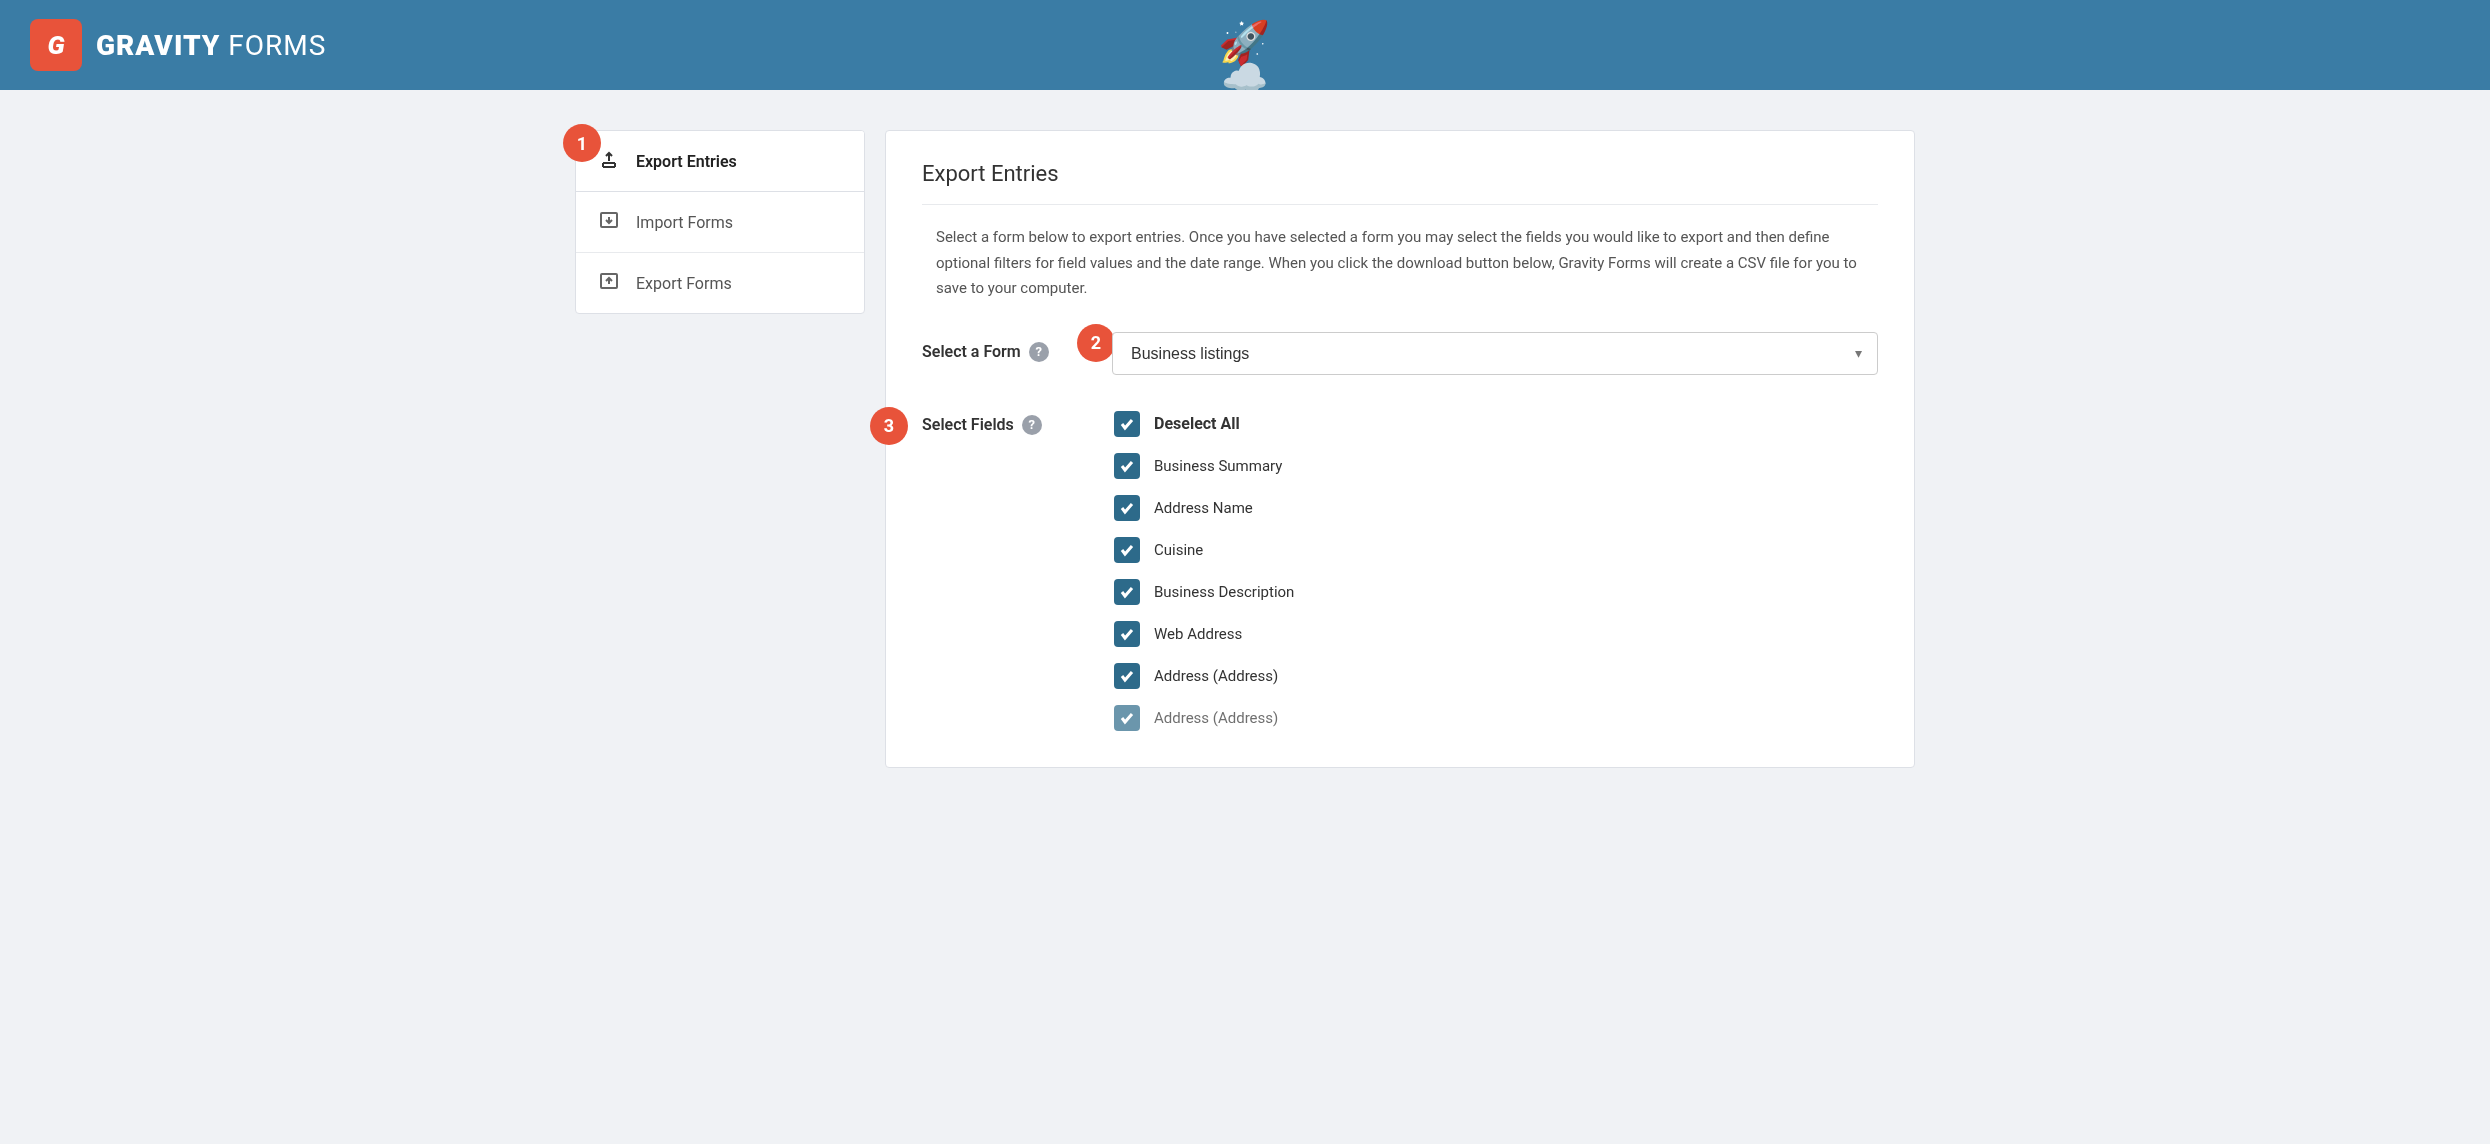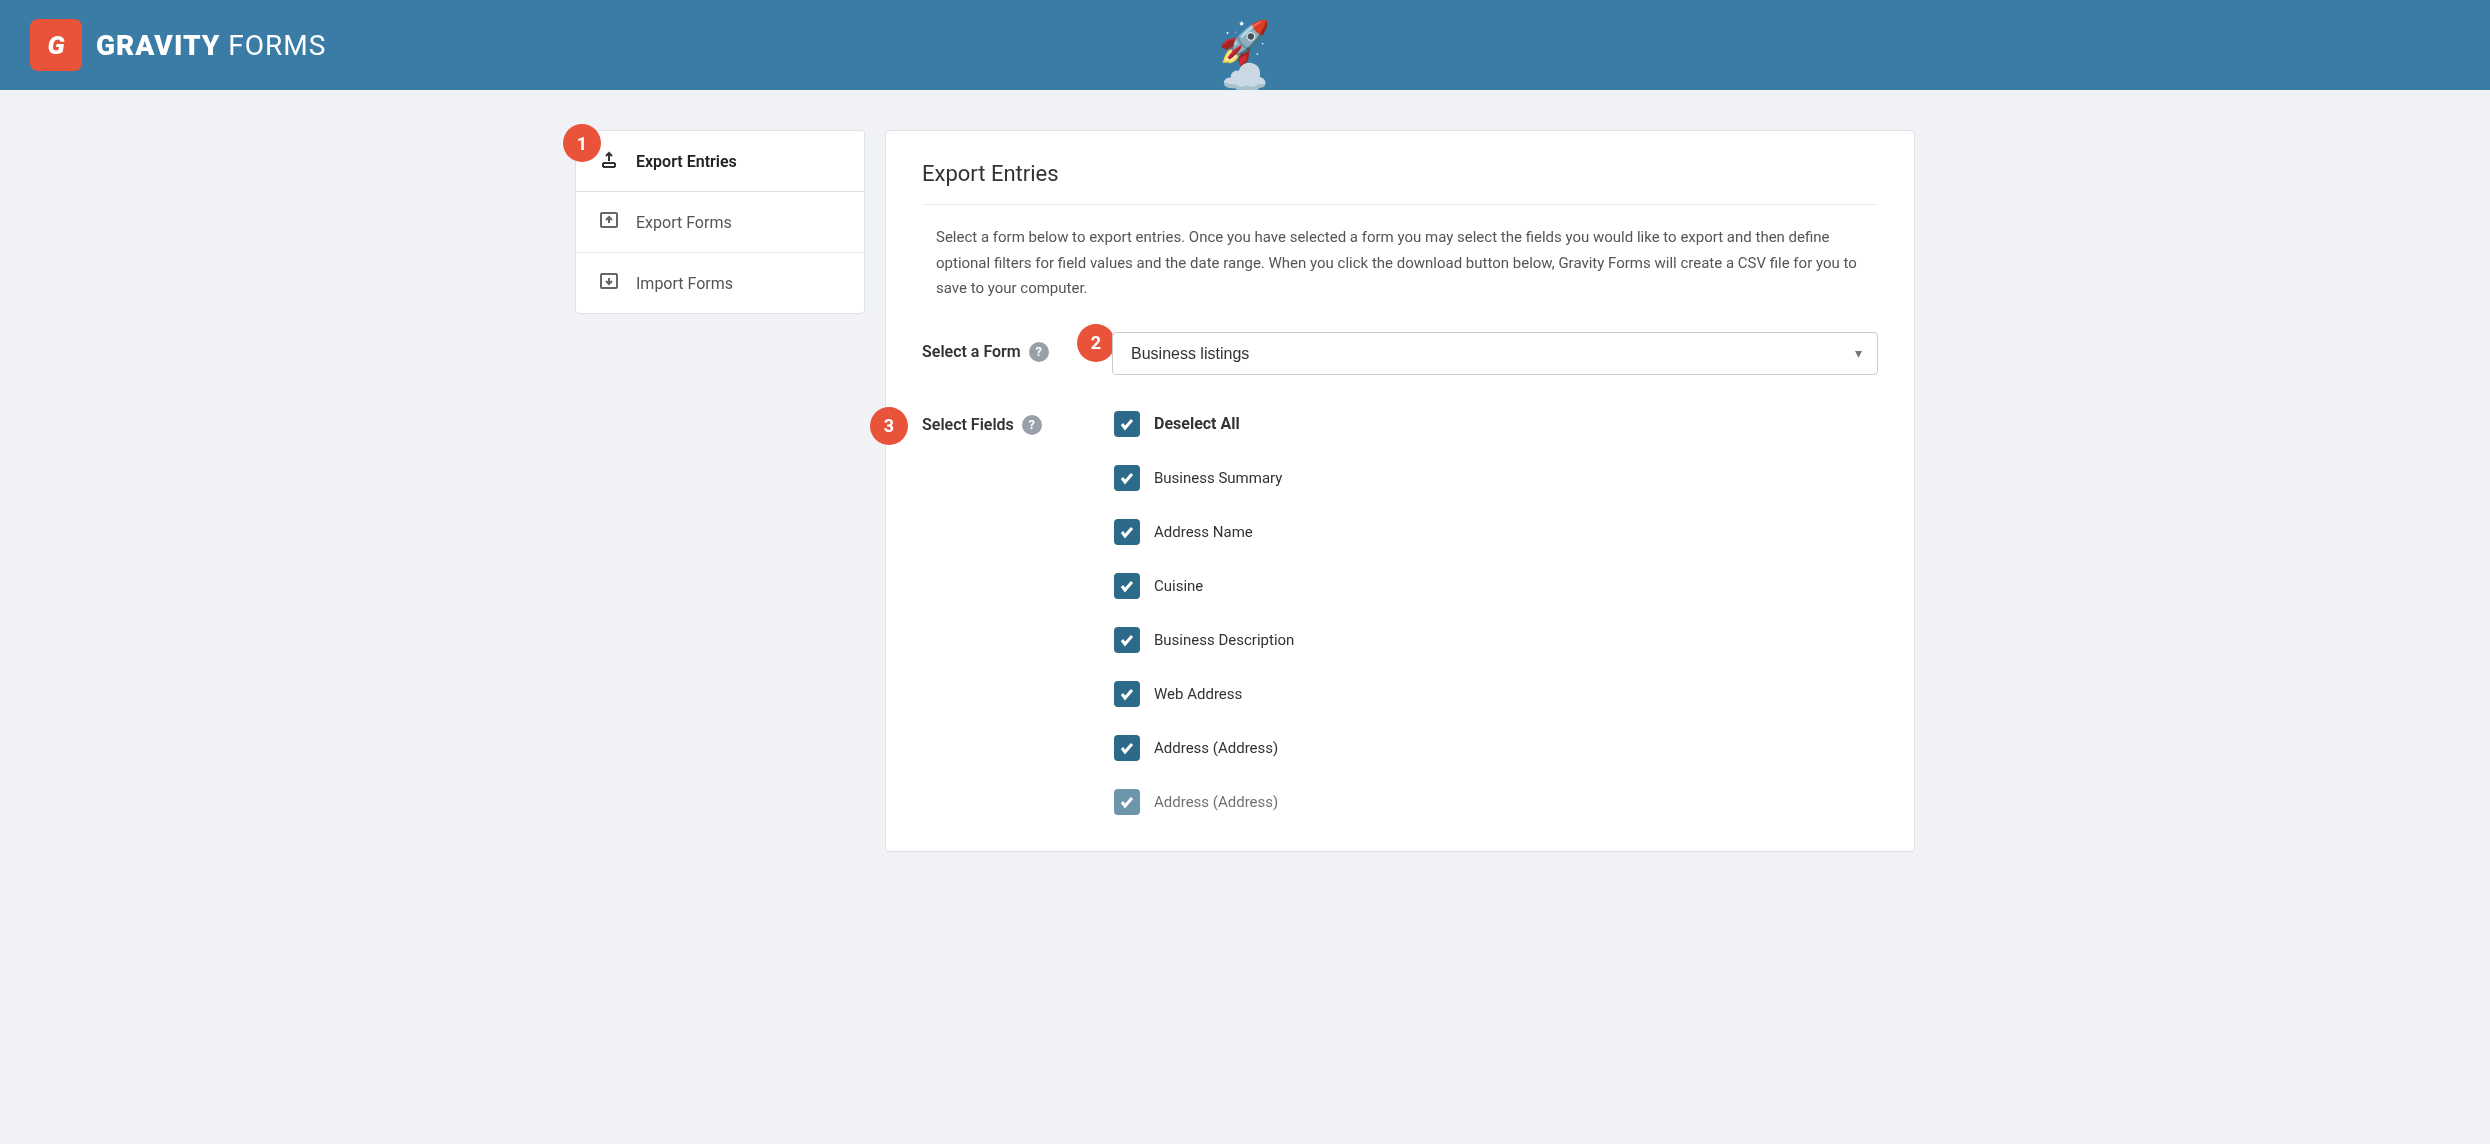--- a/index.html
+++ b/index.html
@@ -272,21 +272,21 @@
       justify-content: center;
       color: white;
       font-weight: 700;
       font-size: 18px;
     }
 
     
     .checkbox-list {
       display: flex;
       flex-direction: column;
-      gap: 16px;
+      gap: 4px;
       flex: 1;
     }
 
     .checkbox-item {
       display: flex;
       align-items: center;
       gap: 14px;
       padding: 6px 2px;
       cursor: pointer;
     }
@@ -353,34 +353,34 @@
           <line x1="4" y1="18" x2="16" y2="18"></line>
         </svg>
       </span>
       <span>Export Entries</span>
     </div>
     <div class="sidebar-item">
       <span class="item-icon">
         <svg width="20" height="20" viewBox="0 0 20 20" fill="none" stroke="#666" stroke-width="2">
           <rect x="2" y="3" width="16" height="14" rx="1"></rect>
           <line x1="10" y1="7" x2="10" y2="13"></line>
-          <polyline points="7,10 10,7 13,10"></polyline>
+          <polyline points="7,10 10,13 13,10"></polyline>
         </svg>
       </span>
-      <span>Export Forms</span>
+      <span>Import Forms</span>
     </div>
     <div class="sidebar-item">
       <span class="item-icon">
         <svg width="20" height="20" viewBox="0 0 20 20" fill="none" stroke="#666" stroke-width="2">
           <rect x="2" y="3" width="16" height="14" rx="1"></rect>
           <line x1="10" y1="7" x2="10" y2="13"></line>
-          <polyline points="7,10 10,13 13,10"></polyline>
+          <polyline points="7,10 10,7 13,10"></polyline>
         </svg>
       </span>
-      <span>Import Forms</span>
+      <span>Export Forms</span>
     </div>
   </nav>
 
   <main class="content-area">
     <h1 class="content-title">Export Entries</h1>
     <p class="description-text">Select a form below to export entries. Once you have selected a form you may select the fields you would like to export and then define optional filters for field values and the date range. When you click the download button below, Gravity Forms will create a CSV file for you to save to your computer.</p>
 
     <div class="form-row">
 
       <div class="step-badge-2">2</div>

